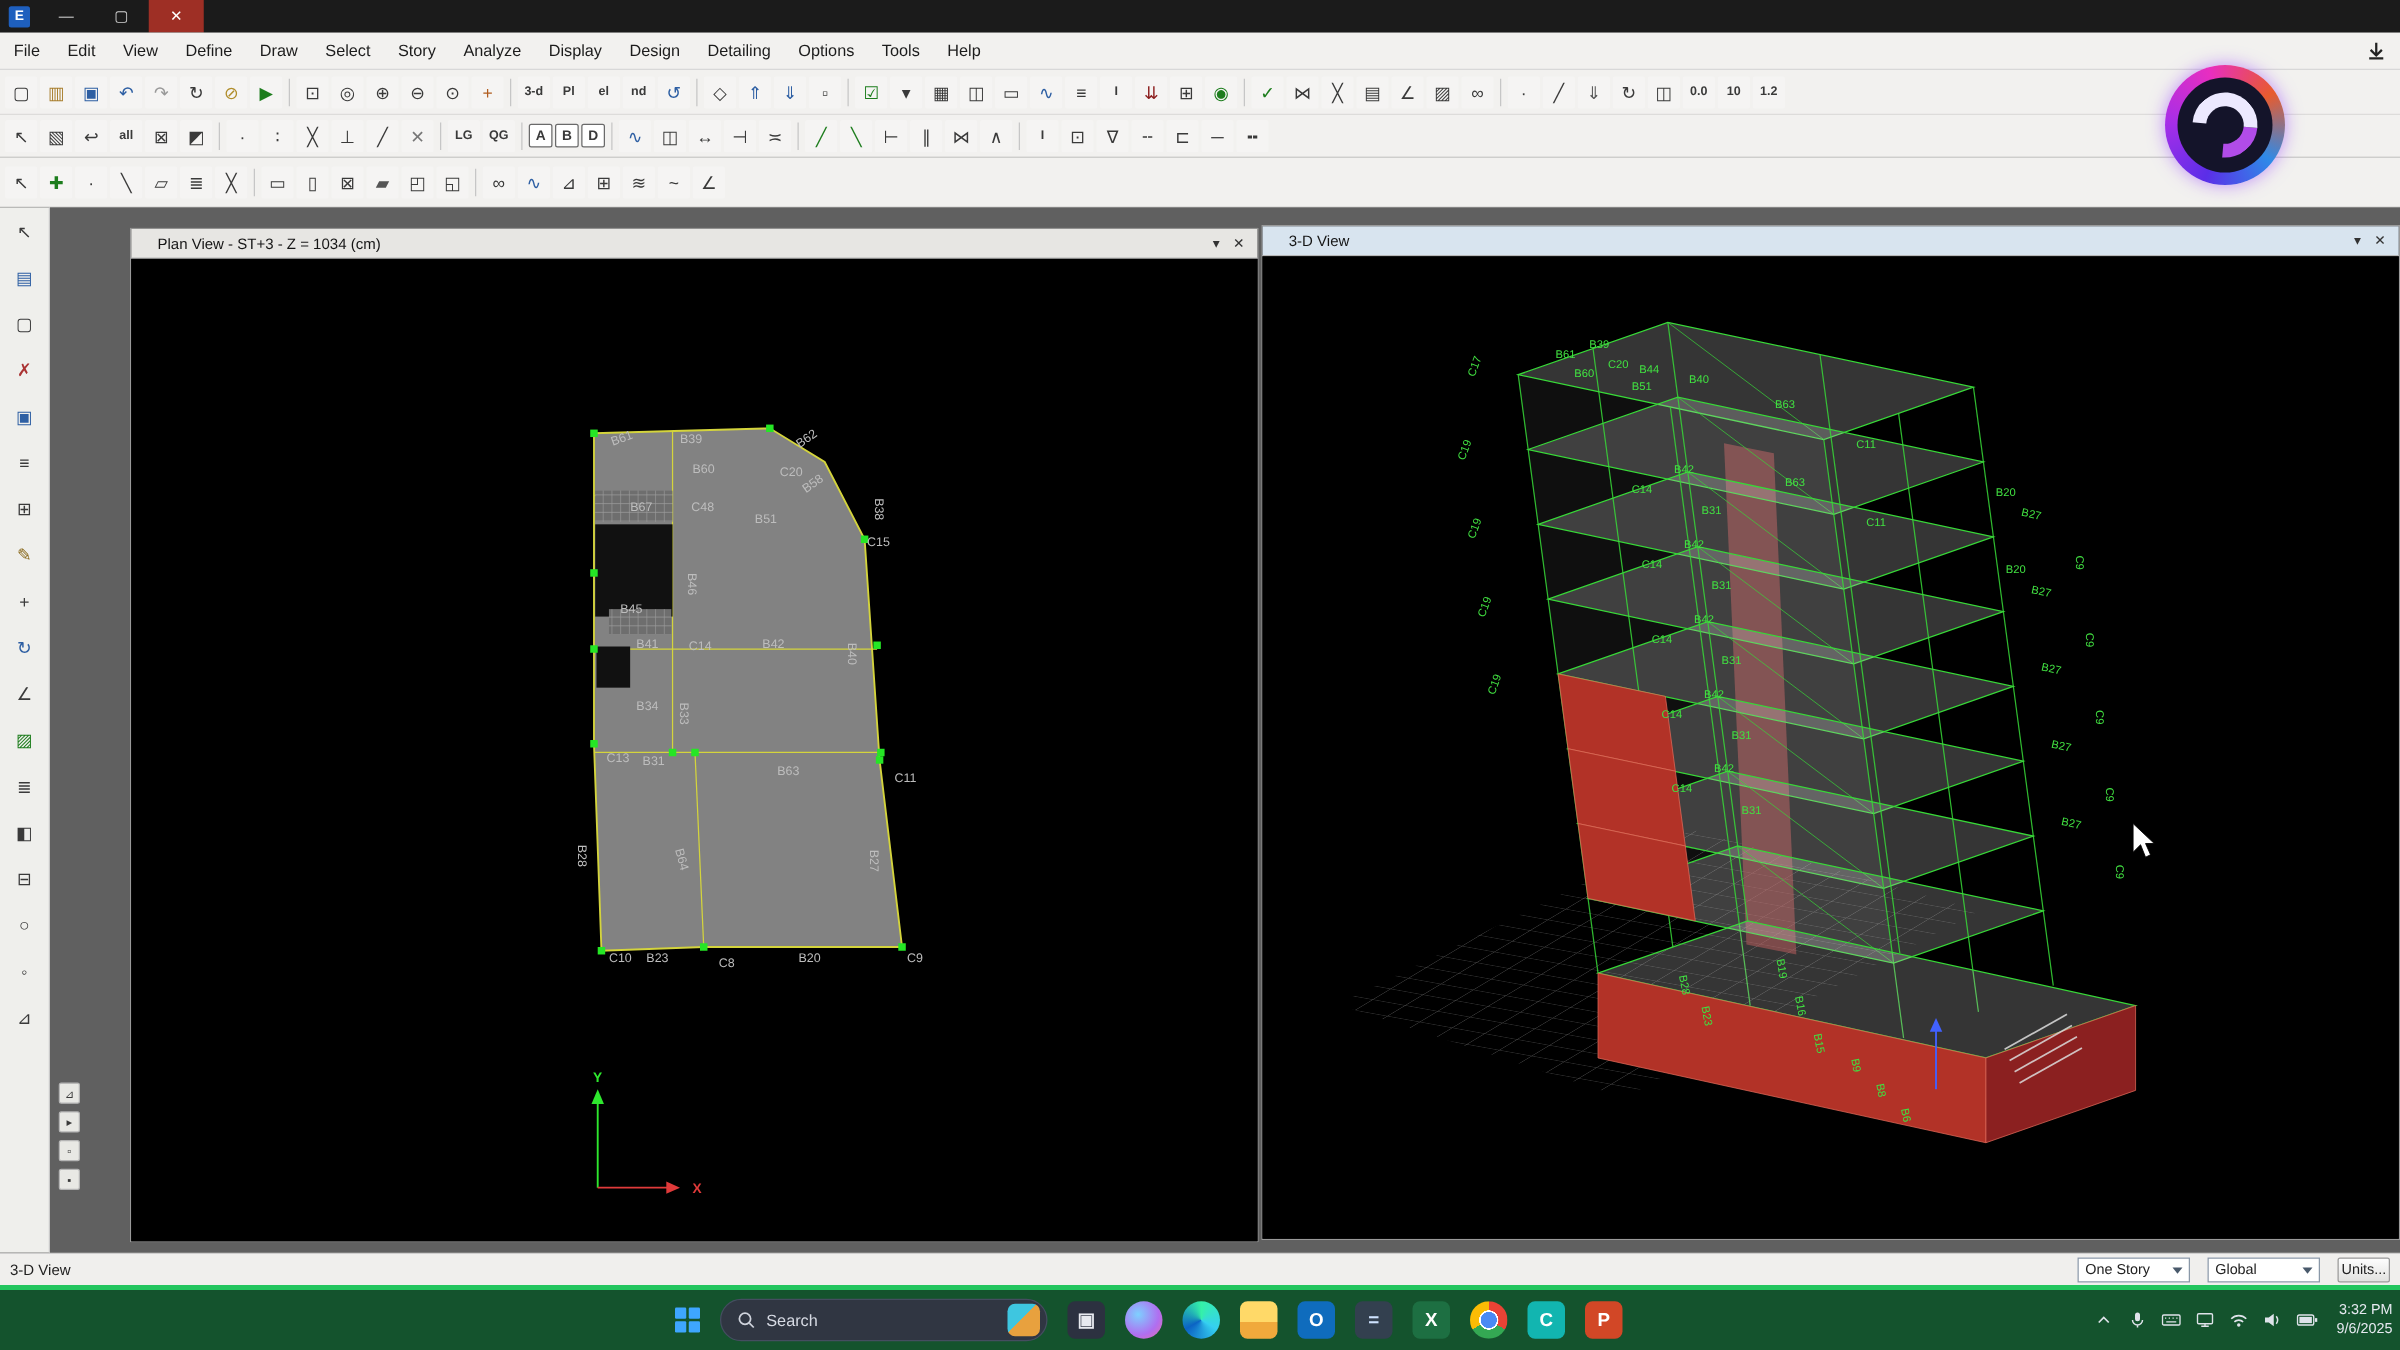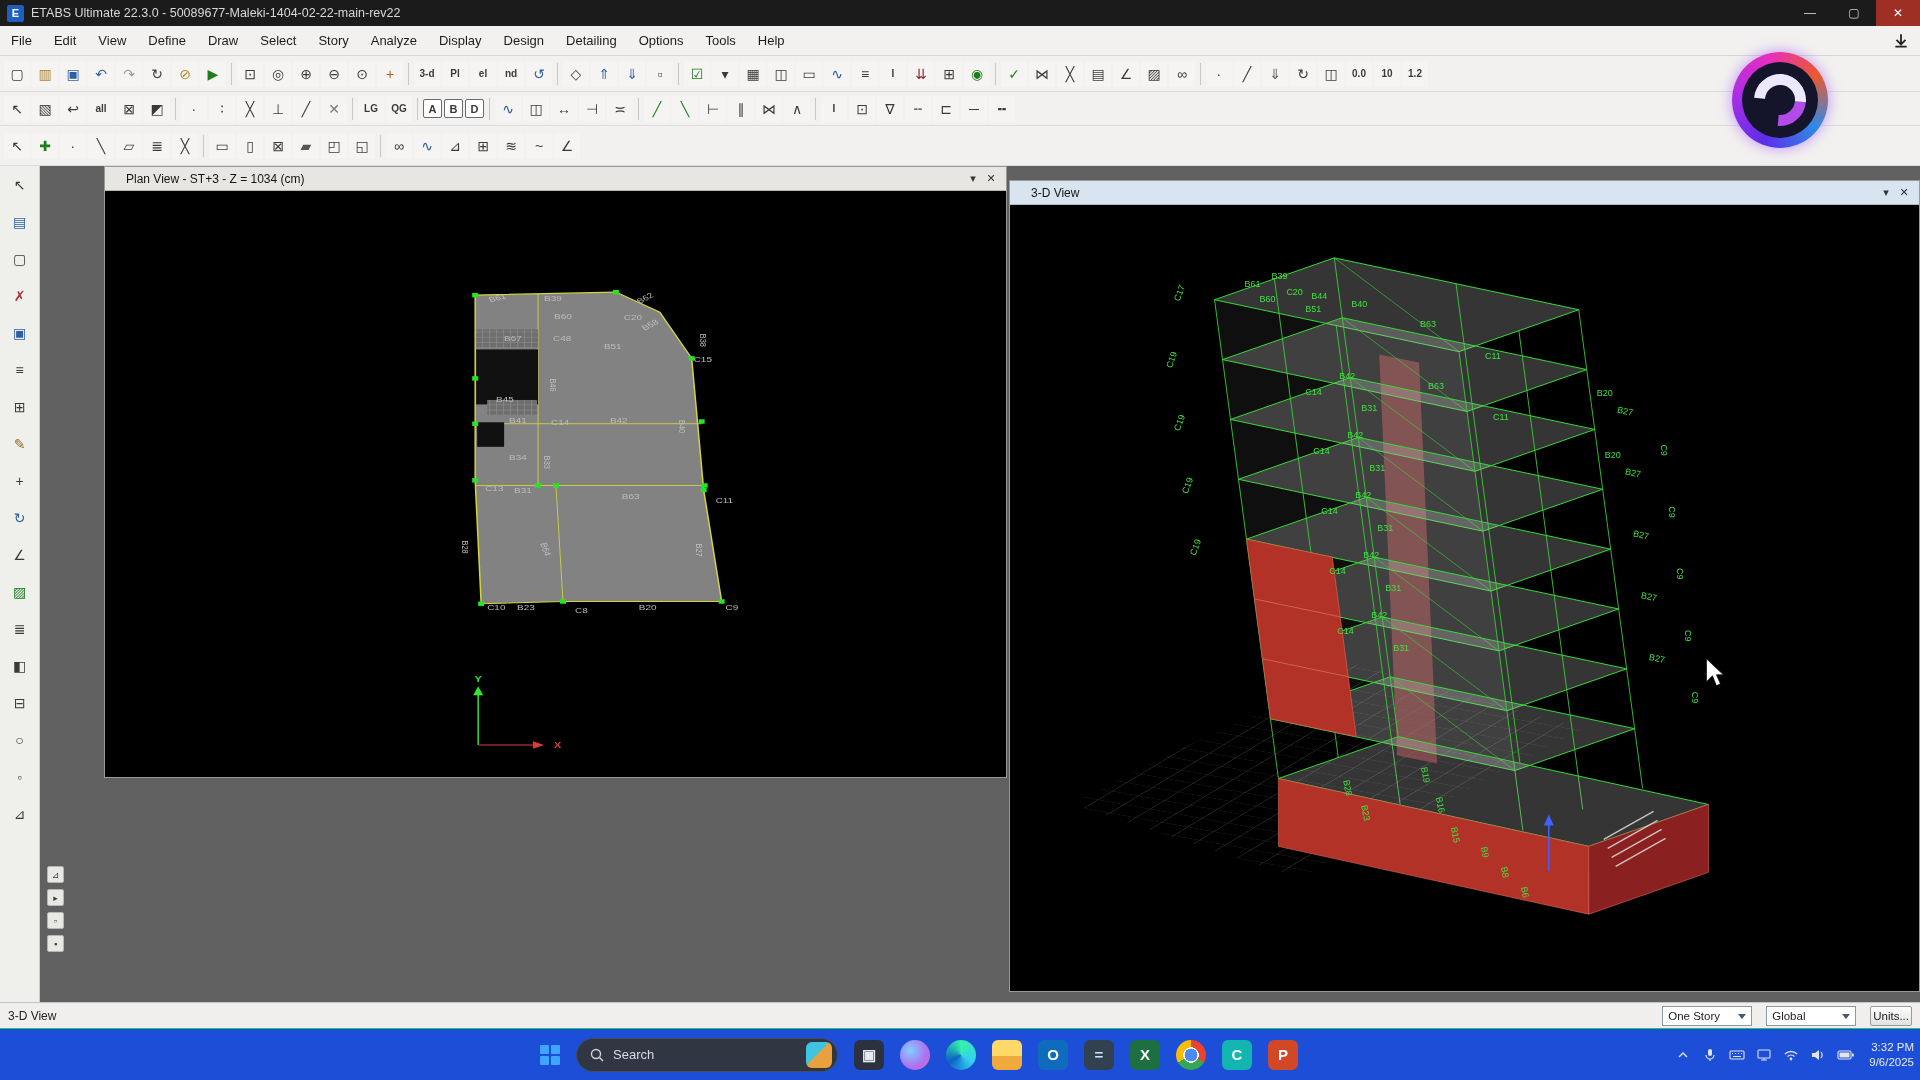--- a/index.html
+++ b/index.html
@@ -66,21 +66,21 @@
   .statusbar{height:26px;background:#f0efed;border-top:1px solid #c4c4c4;display:flex;align-items:center;
     font-size:12px;color:#222;padding:0 8px;gap:14px}
   .sb-left{flex:1}
   .sb-select{background:#fff;border:1px solid #8a98a8;height:20px;display:flex;align-items:center;
     padding:0 5px;font-size:11.5px;min-width:90px;justify-content:space-between;gap:8px}
   .sb-caret{width:0;height:0;border:4px solid transparent;border-top:5px solid #49596b;margin-top:5px}
   .sb-button{background:linear-gradient(#fdfdfd,#e2e2e0);border:1px solid #9a9a9a;height:20px;padding:0 2px;
     font-size:11.5px;display:flex;align-items:center;border-radius:2px}
 
   
-  .taskbar{height:52px;background:#1d4ed8;border-top:1px solid #22c55e;position:relative}
+  .taskbar{height:52px;background:#14532d;border-top:4px solid #22c55e;position:relative}
   .tb-apps{position:absolute;left:540px;top:0;height:100%;display:flex;align-items:center;gap:16px}
   .win-logo{width:20px;height:20px;display:grid;grid-template-columns:1fr 1fr;grid-template-rows:1fr 1fr;gap:2px}
   .win-logo i{background:#3ea6ff;border-radius:1px}
   .search-pill{width:262px;height:34px;background:#303642;border:1px solid #454d60;border-radius:17px;
     display:flex;align-items:center;padding:0 5px 0 12px;gap:8px;color:#d7dbe4;font-size:13px}
   .search-text{flex:1}
   .search-img{width:26px;height:26px;border-radius:6px;background:linear-gradient(135deg,#3ec6e0 0 45%,#e8a13e 45%)}
   .app-ic{width:30px;height:30px;display:inline-flex;align-items:center;justify-content:center;
     font-size:15px;font-weight:bold;border-radius:6px;color:#fff}
   .tray{position:absolute;right:6px;top:0;height:100%;display:flex;align-items:center;gap:11px;color:#dfe3ea}
@@ -93,21 +93,20 @@
     box-shadow:0 0 14px rgba(150,60,255,.55)}
   .watermark::before{content:"";position:absolute;inset:10px;border-radius:50%;background:#14142a}
   .watermark::after{content:"";position:absolute;inset:22px;border-radius:50%;border:11px solid #ece9ff;
     border-left-color:transparent;border-bottom-color:#b14ce8;transform:rotate(-40deg)}
 </style>
 </head>
 <body>
 
 <div class="titlebar">
   <span class="app-icon">E</span>
-  <span class="title-text">ETABS Ultimate 22.3.0 - 50089677-Maleki-1404-02-22-main-rev22</span>
   <span class="win-controls">
     <span class="win-btn">—</span>
     <span class="win-btn">▢</span>
     <span class="win-btn close">✕</span>
   </span>
 </div>
 
 <div class="menubar">
 <span class="menu-item">File</span>
     <span class="menu-item">Edit</span>
@@ -275,21 +274,21 @@
       <span class="tb-icon">◦</span>
       <span class="tb-icon">⊿</span>
     </div>
   <div class="mini-tools">
       <span class="tb-icon">⊿</span>
       <span class="tb-icon">▸</span>
       <span class="tb-icon">▫</span>
       <span class="tb-icon">▪</span>
     </div>
 
-  <div class="panel plan" style="left:104px;top:0;width:903px;height:612px">
+  <div class="panel plan" style="left:104px;top:16px;width:903px;height:812px">
     <div class="panel-title">
       <span class="pt-text">Plan View - ST+3 - Z = 1034 (cm)</span>
       <span class="pt-btn">▾</span>
       <span class="pt-btn">✕</span>
     </div>
     <div class="panel-content">
       <svg viewBox="0 0 903 788" preserveAspectRatio="none">
         <defs>
           <pattern id="hatch" width="7" height="7" patternUnits="userSpaceOnUse">
             <rect width="7" height="7" fill="#6e6e6e"></rect>

